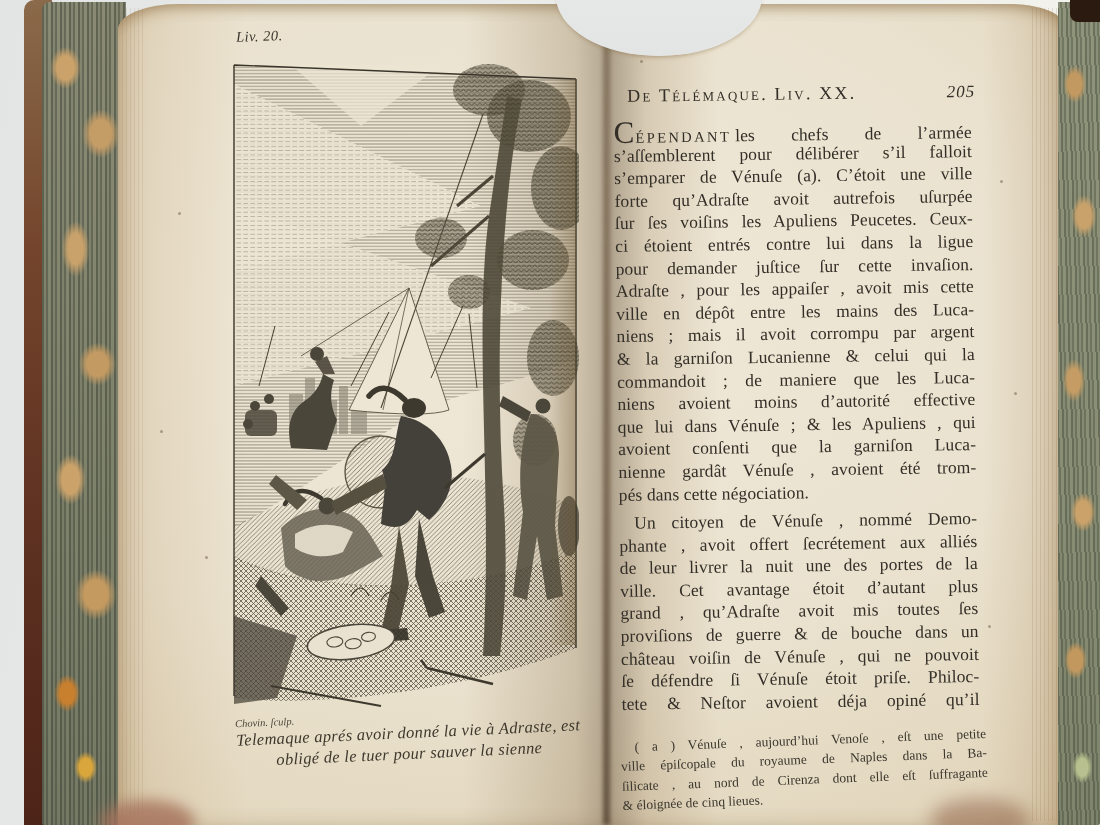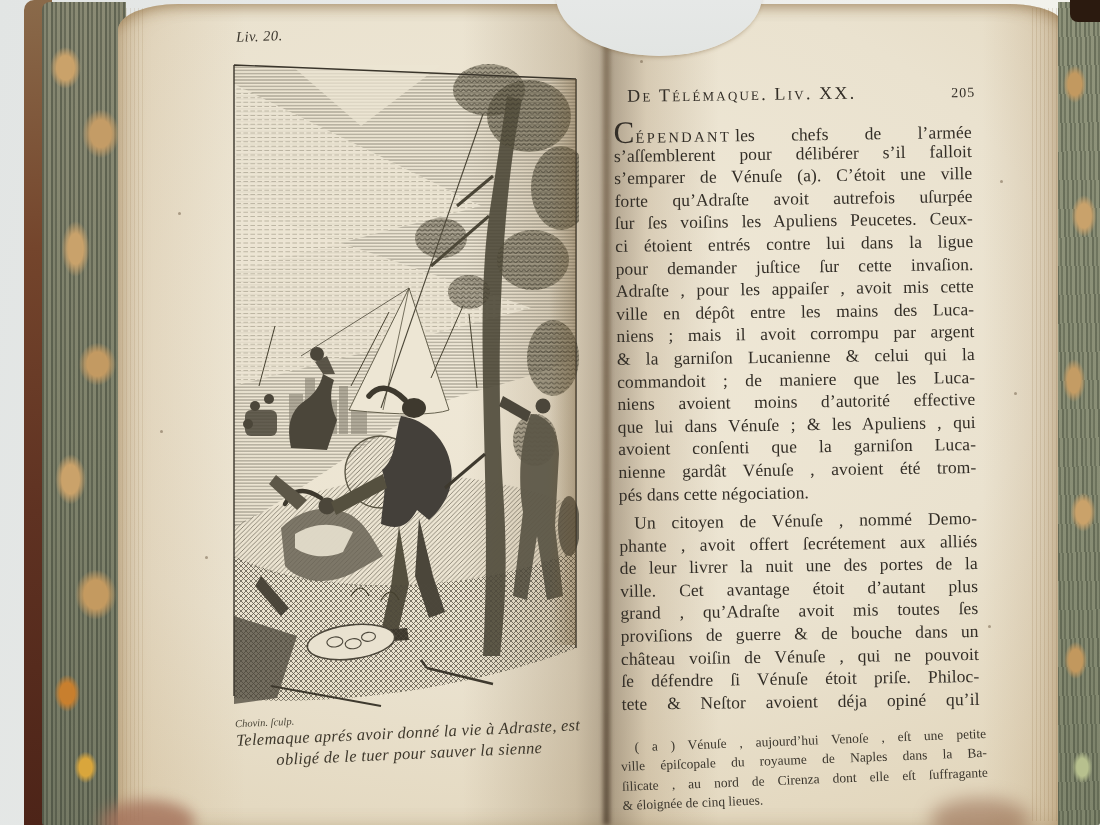--- a/index.html
+++ b/index.html
@@ -69,21 +69,21 @@
   .credit{left:235px;top:717px;font-style:italic;font-size:10.5px;color:#4a4538;transform:rotate(-2.6deg);}
   .caption{left:210px;top:731px;width:396px;transform:rotate(-2.6deg);transform-origin:left top;
     text-align:center;color:#3e382c;font-style:italic;}
   .caption .cl{font-size:16.5px;line-height:21px;letter-spacing:.3px;}
 
   
   .rtext{left:613px;top:86px;width:358px;transform:rotate(-0.8deg);transform-origin:left top;color:#332e27;}
   .rhdr{position:absolute;left:0;top:0;width:348px;display:flex;align-items:baseline;
     justify-content:space-between;padding-left:14px;}
   .rhdr .t{font-variant-caps:small-caps;font-size:18px;letter-spacing:2.2px;}
-  .rhdr .n{font-size:14px;letter-spacing:1px;}
+  .rhdr .n{font-size:17px;letter-spacing:1px;font-style:italic;}
   .para{position:absolute;left:0;width:358px;}
   .p1{top:36px;} .p2{top:426px;}
   .jl{height:22.6px;line-height:22.6px;font-size:17.5px;
       text-align:justify;text-align-last:justify;white-space:nowrap;letter-spacing:.1px;}
   .jl.endl{text-align-last:left;}
   .jl.ind{text-indent:15px;}
   .initial{font-size:31px;line-height:22px;letter-spacing:1px;}
   .scaps{font-size:14.5px;letter-spacing:2.4px;padding-right:4px;}
   .fnote{position:absolute;left:-2px;top:652px;width:366px;transform:rotate(-1.4deg);
     transform-origin:left top;color:#3b362d;}

